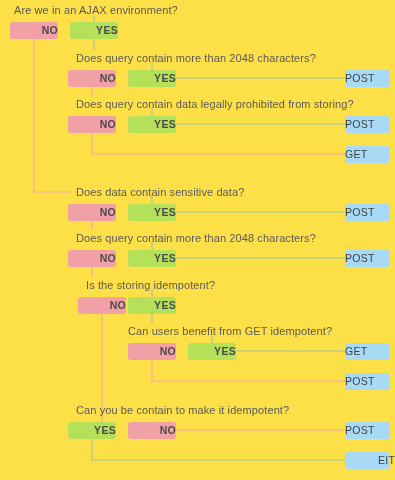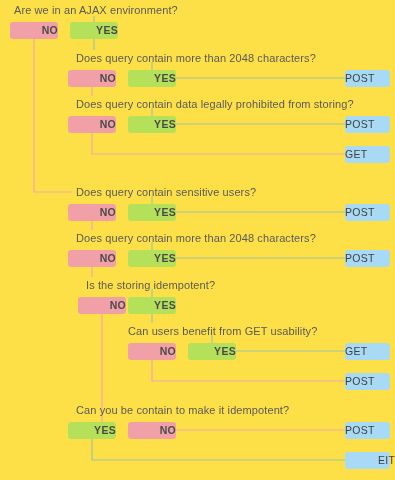--- a/index.html
+++ b/index.html
@@ -85,24 +85,24 @@
       <path d="M 152 360 L 152 381 L 345 381" fill="none" stroke="#f0a7ae" stroke-width="1.2"></path>
       <path d="M 102 416 L 102 422" fill="none" stroke="#f0a7ae" stroke-width="1.2"></path>
       <path d="M 176 430 L 345 430" fill="none" stroke="#f0a7ae" stroke-width="1.2"></path>
       <path d="M 92 439 L 92 460 L 345 460" fill="none" stroke="#9cc6a6" stroke-width="1.2"></path>
     </svg>
 
   <div id="question-layer">
       <div class="question" style="left: 14px; top: 4px;">Are we in an AJAX environment?</div>
       <div class="question" style="left: 76px; top: 52px;">Does query contain more than 2048 characters?</div>
       <div class="question" style="left: 76px; top: 98px; text-align: center;">Does query contain data legally prohibited from storing?</div>
-      <div class="question" style="left: 76px; top: 186px;">Does query contain sensitive users?</div>
+      <div class="question" style="left: 76px; top: 186px;">Does data contain sensitive data?</div>
       <div class="question" style="left: 76px; top: 232px;">Does query contain more than 2048 characters?</div>
       <div class="question" style="left: 86px; top: 279px;">Is the storing idempotent?</div>
-      <div class="question" style="left: 128px; top: 325px;">Can users benefit from GET usability?</div>
+      <div class="question" style="left: 128px; top: 325px;">Can users benefit from GET idempotent?</div>
       <div class="question" style="left: 76px; top: 404px;">Can you be contain to make it idempotent?</div>
     </div>
   <div id="node-layer">
       <div class="node no" style="left: 10px; top: 22px; width: 48px;">NO</div>
       <div class="node yes" style="left: 70px; top: 22px; width: 48px;">YES</div>
       <div class="node no" style="left: 68px; top: 70px; width: 48px;">NO</div>
       <div class="node yes" style="left: 128px; top: 70px; width: 48px;">YES</div>
       <div class="node result" style="left: 345px; top: 70px; width: 45px;">POST</div>
       <div class="node no" style="left: 68px; top: 116px; width: 48px;">NO</div>
       <div class="node yes" style="left: 128px; top: 116px; width: 48px;">YES</div>

